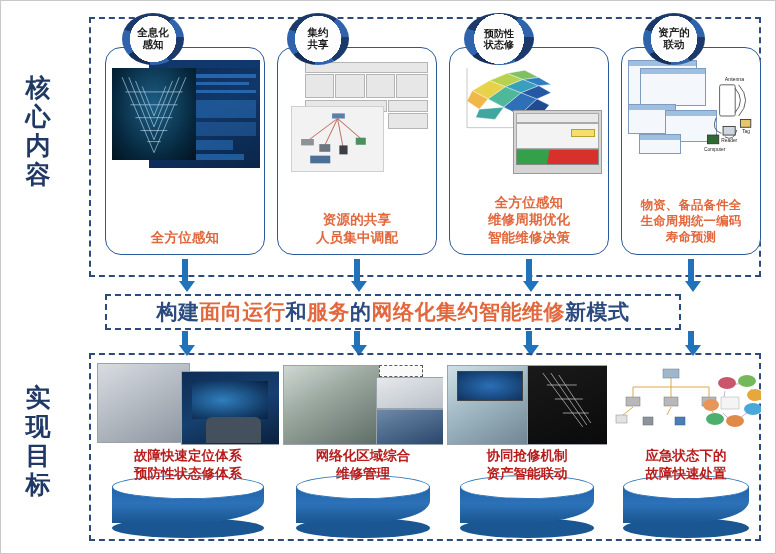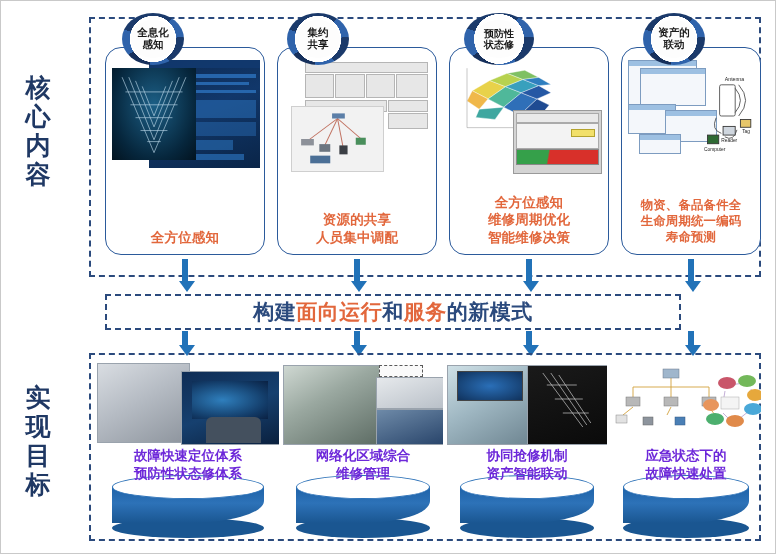--- a/index.html
+++ b/index.html
@@ -160,21 +160,21 @@
   #goal3{ left:610px; width:150px; }
 
   .goal-thumb{
     position:relative;
     height:82px;
     overflow:hidden;
   }
   .goal-caption{
     position:relative;
     text-align:center;
-    color:#6d28d9;
+    color:#b91c1c;
     font-size:13.5px;
     font-weight:bold;
     line-height:1.3;
     margin-top:2px;
     z-index:4;
   }
   .goal-caption .ln{display:block;white-space:nowrap;}
 
   
   .cyl{
@@ -437,20 +437,21 @@
       <div class="stem"></div>
       <div class="head"></div>
     </div>
 
   <div id="banner">
     <span class="seg blue">构建</span>
     <span class="seg orange">面向运行</span>
     <span class="seg blue">和</span>
     <span class="seg orange">服务</span>
     <span class="seg blue">的</span>
+    <span class="seg orange">网络化集约智能维修</span>
     <span class="seg blue">新模式</span>
   </div>
 
   <div class="arrow arr-b" id="arrB0">
       <div class="stem"></div>
       <div class="head"></div>
     </div>
   <div class="arrow arr-b" id="arrB1">
       <div class="stem"></div>
       <div class="head"></div>

